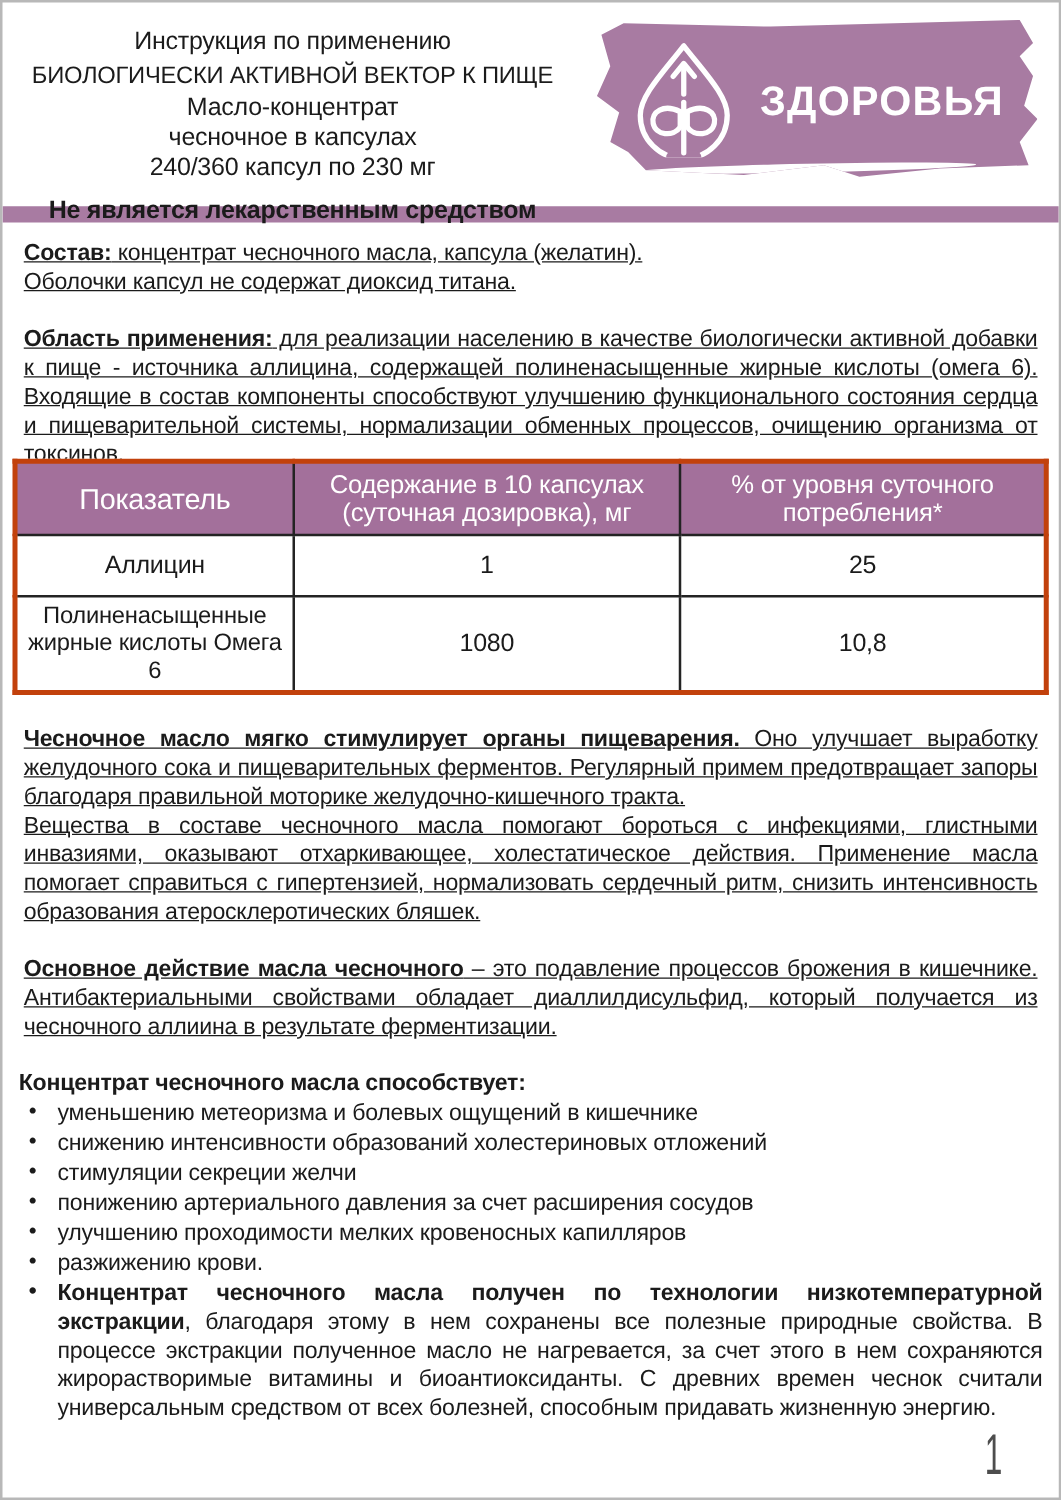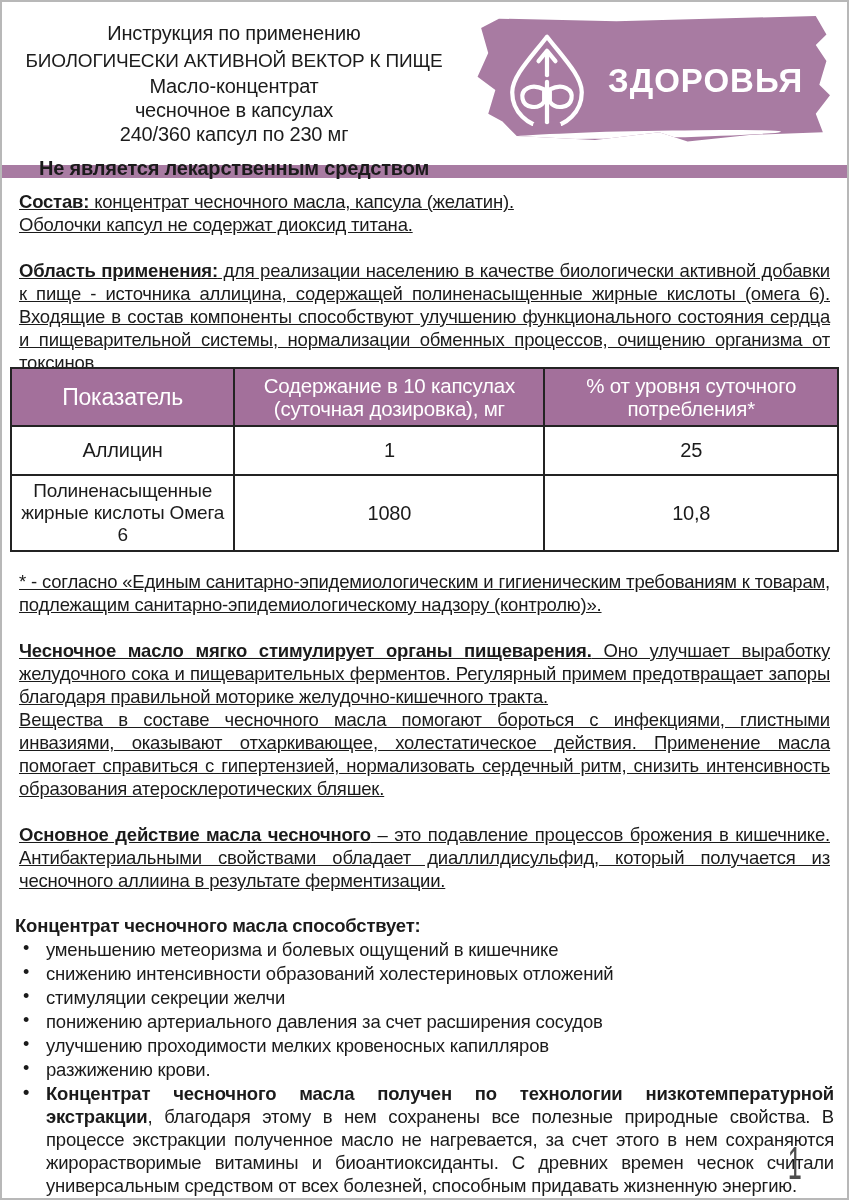--- a/index.html
+++ b/index.html
@@ -38,21 +38,21 @@
   .mt-lg { margin-top:23px; }
   .mt-md { margin-top:18px; }
   .composition { margin-top:12px; }
   .usage { height:104px; overflow:visible; }
   b.lead { font-weight:bold; }
   
   table.nutrition {
     position:relative; z-index:2;
     border-collapse:collapse; table-layout:fixed;
     width:calc(100% + 10px); margin:0 -5px;
-    border:2px solid #c2410c; background:#fff;
+    border:4px solid #c2410c; background:#fff;
   }
   .nutrition th, .nutrition td { border:2px solid #232323; text-align:center; vertical-align:middle; }
   .nutrition th {
     background:#a3709b; color:#fff; font-weight:normal;
     font-size:20.5px; line-height:23px; padding:5px 8px; height:44px;
   }
   .nutrition th.c1 { font-size:23px; }
   .nutrition td { background:#fff; font-size:20px; padding:12px 6px; }
   .nutrition td.wrap { font-size:19px; line-height:22px; padding:4px 6px; }
   .col1 { width:27%; } .col2 { width:37.5%; } .col3 { width:35.5%; }
@@ -131,21 +131,20 @@
         <td>25</td>
       </tr>
       <tr>
         <td class="wrap">Полиненасыщенные жирные кислоты Омега 6</td>
         <td>1080</td>
         <td>10,8</td>
       </tr>
     </tbody>
       </table>
 
-    <p class="para jst mt-md">* - согласно «Единым санитарно-эпидемиологическим и гигиеническим требованиям к товарам, подлежащим санитарно-эпидемиологическому надзору (контролю)».</p>
 
     <p class="para jst mt-lg"><b class="lead">Чесночное масло мягко стимулирует органы пищеварения.</b><span> Оно улучшает выработку желудочного сока и пищеварительных ферментов. Регулярный примем предотвращает запоры благодаря правильной моторике желудочно-кишечного тракта.</span><br>
       <span>Вещества в составе чесночного масла помогают бороться с инфекциями, глистными инвазиями, оказывают отхаркивающее, холестатическое действия. Применение масла помогает справиться с гипертензией, нормализовать сердечный ритм, снизить интенсивность образования атеросклеротических бляшек.</span>
     </p>
 
     <p class="para jst mt-lg"><b class="lead">Основное действие масла чесночного</b><span> – это подавление процессов брожения в кишечнике. Антибактериальными свойствами обладает диаллилдисульфид, который получается из чесночного аллиина в результате ферментизации.</span></p>
 
     <div class="bullets-heading">Концентрат чесночного масла способствует:</div>
     <div class="bullet"><span class="dot">•</span><span>уменьшению метеоризма и болевых ощущений в кишечнике</span></div>
     <div class="bullet"><span class="dot">•</span><span>снижению интенсивности образований холестериновых отложений</span></div>

